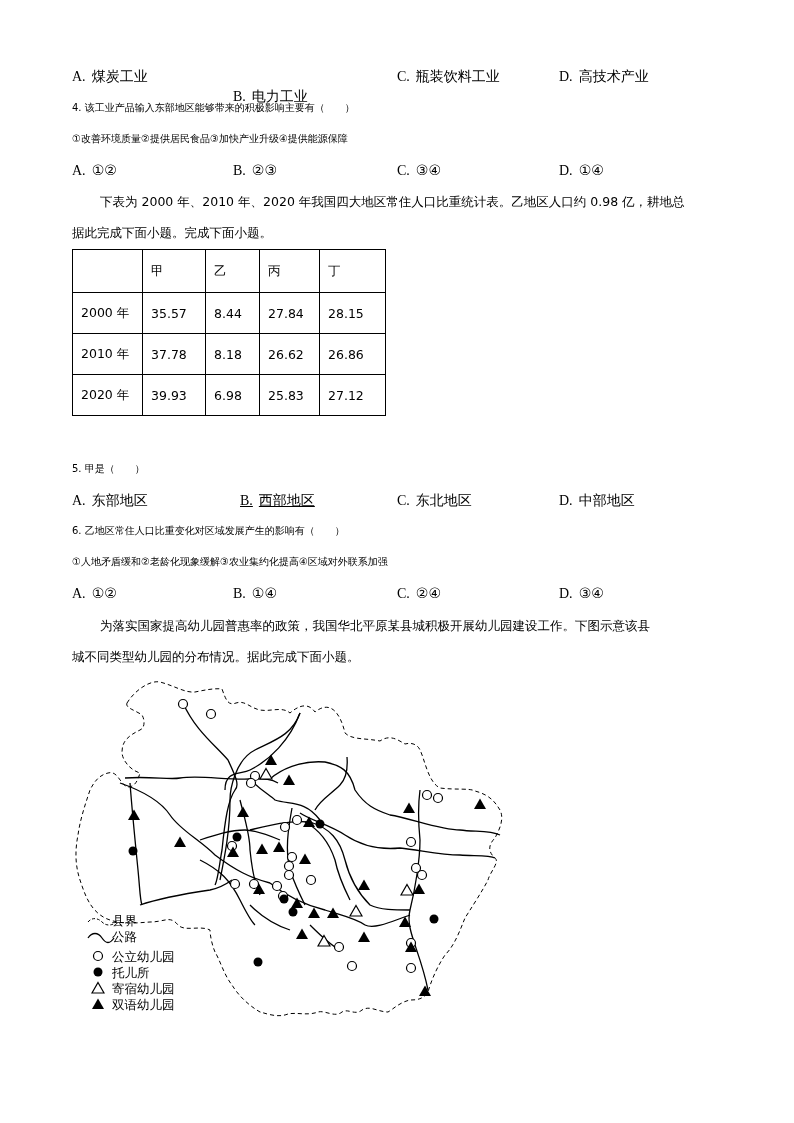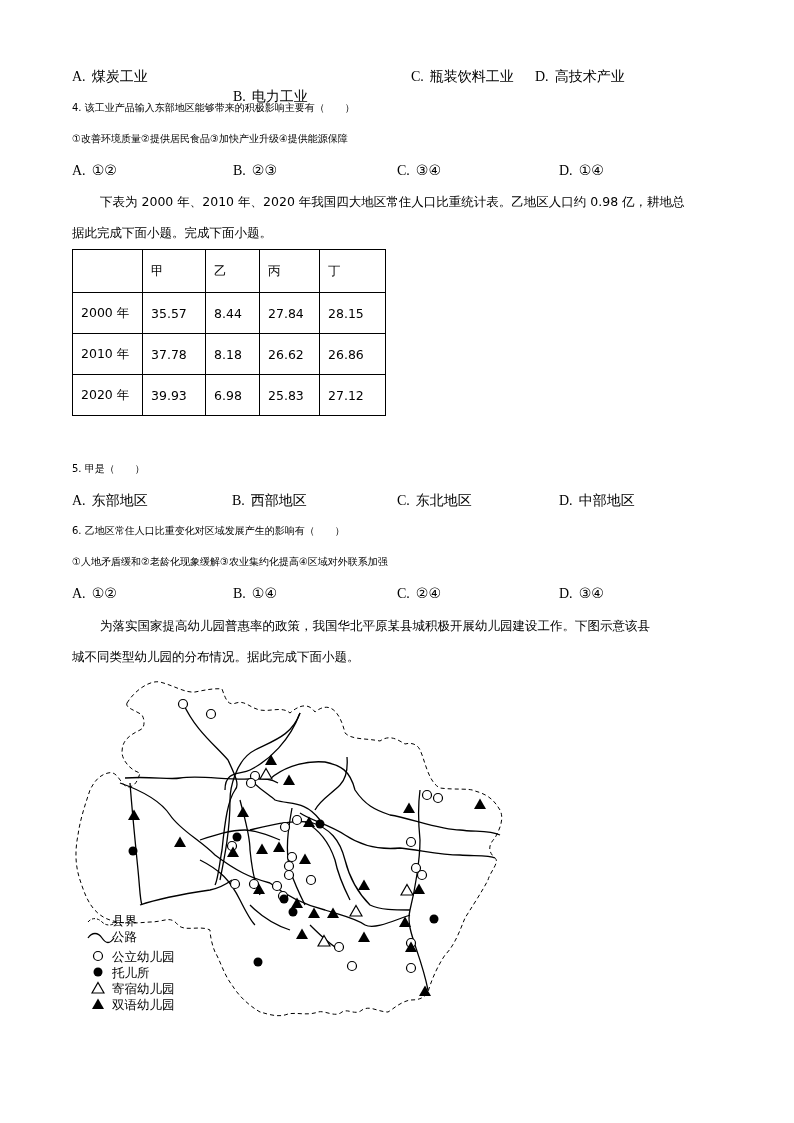--- a/index.html
+++ b/index.html
@@ -14,22 +14,22 @@
     table.data td { border: 1.2px solid #000; height: 40px; padding: 0 0 0 8px; vertical-align: middle; }
     table.data tr:first-child td { height: 42px; }
     .map { position: absolute; left: 60px; top: 670px; }
   </style>
 </head>
 <body>
 
 <div class="opts" style="top:67px;">
   <div class="opt" style="left:0;"><span class="lbl">A.</span><span>煤炭工业</span></div>
   <div class="opt" style="left:161px;margin-top:20px;"><span class="lbl">B.</span><span>电力工业</span></div>
-  <div class="opt" style="left:339px;"><span class="lbl">C.</span><span>瓶装饮料工业</span></div>
-  <div class="opt" style="left:463px;"><span class="lbl">D.</span><span>高技术产业</span></div>
+  <div class="opt" style="left:325px;"><span class="lbl">C.</span><span>瓶装饮料工业</span></div>
+  <div class="opt" style="left:487px;"><span class="lbl">D.</span><span>高技术产业</span></div>
 </div>
 
 <div class="line" style="top:99px;">4. 该工业产品输入东部地区能够带来的积极影响主要有（　　）</div>
 <div class="line" style="top:130px;">①改善环境质量②提供居民食品③加快产业升级④提供能源保障</div>
 <div class="opts" style="top:161px;">
   <div class="opt" style="left:0;"><span class="lbl">A.</span><span>①②</span></div>
   <div class="opt" style="left:161px;text-align:right;"><span class="lbl">B.</span><span>②③</span></div>
   <div class="opt" style="left:325px;"><span class="lbl">C.</span><span>③④</span></div>
   <div class="opt" style="left:487px;"><span class="lbl">D.</span><span>①④</span></div>
 </div>
@@ -66,21 +66,21 @@
     <td>6.98</td>
     <td>25.83</td>
     <td>27.12</td>
   </tr>
 </tbody>
   </table>
 
 <div class="line" style="top:460px;">5. 甲是（　　）</div>
 <div class="opts" style="top:491px;">
   <div class="opt" style="left:0;"><span class="lbl">A.</span><span>东部地区</span></div>
-  <div class="opt" style="left:160px;"><span class="lbl">B.</span><span>西部地区</span></div>
+  <div class="opt" style="left:168px;text-decoration:underline;"><span class="lbl">B.</span><span>西部地区</span></div>
   <div class="opt" style="left:325px;"><span class="lbl">C.</span><span>东北地区</span></div>
   <div class="opt" style="left:487px;"><span class="lbl">D.</span><span>中部地区</span></div>
 </div>
 
 <div class="line" style="top:522px;">6. 乙地区常住人口比重变化对区域发展产生的影响有（　　）</div>
 <div class="line" style="top:553px;">①人地矛盾缓和②老龄化现象缓解③农业集约化提高④区域对外联系加强</div>
 <div class="opts" style="top:584px;">
   <div class="opt" style="left:0;"><span class="lbl">A.</span><span>①②</span></div>
   <div class="opt" style="left:161px;"><span class="lbl">B.</span><span>①④</span></div>
   <div class="opt" style="left:325px;"><span class="lbl">C.</span><span>②④</span></div>

